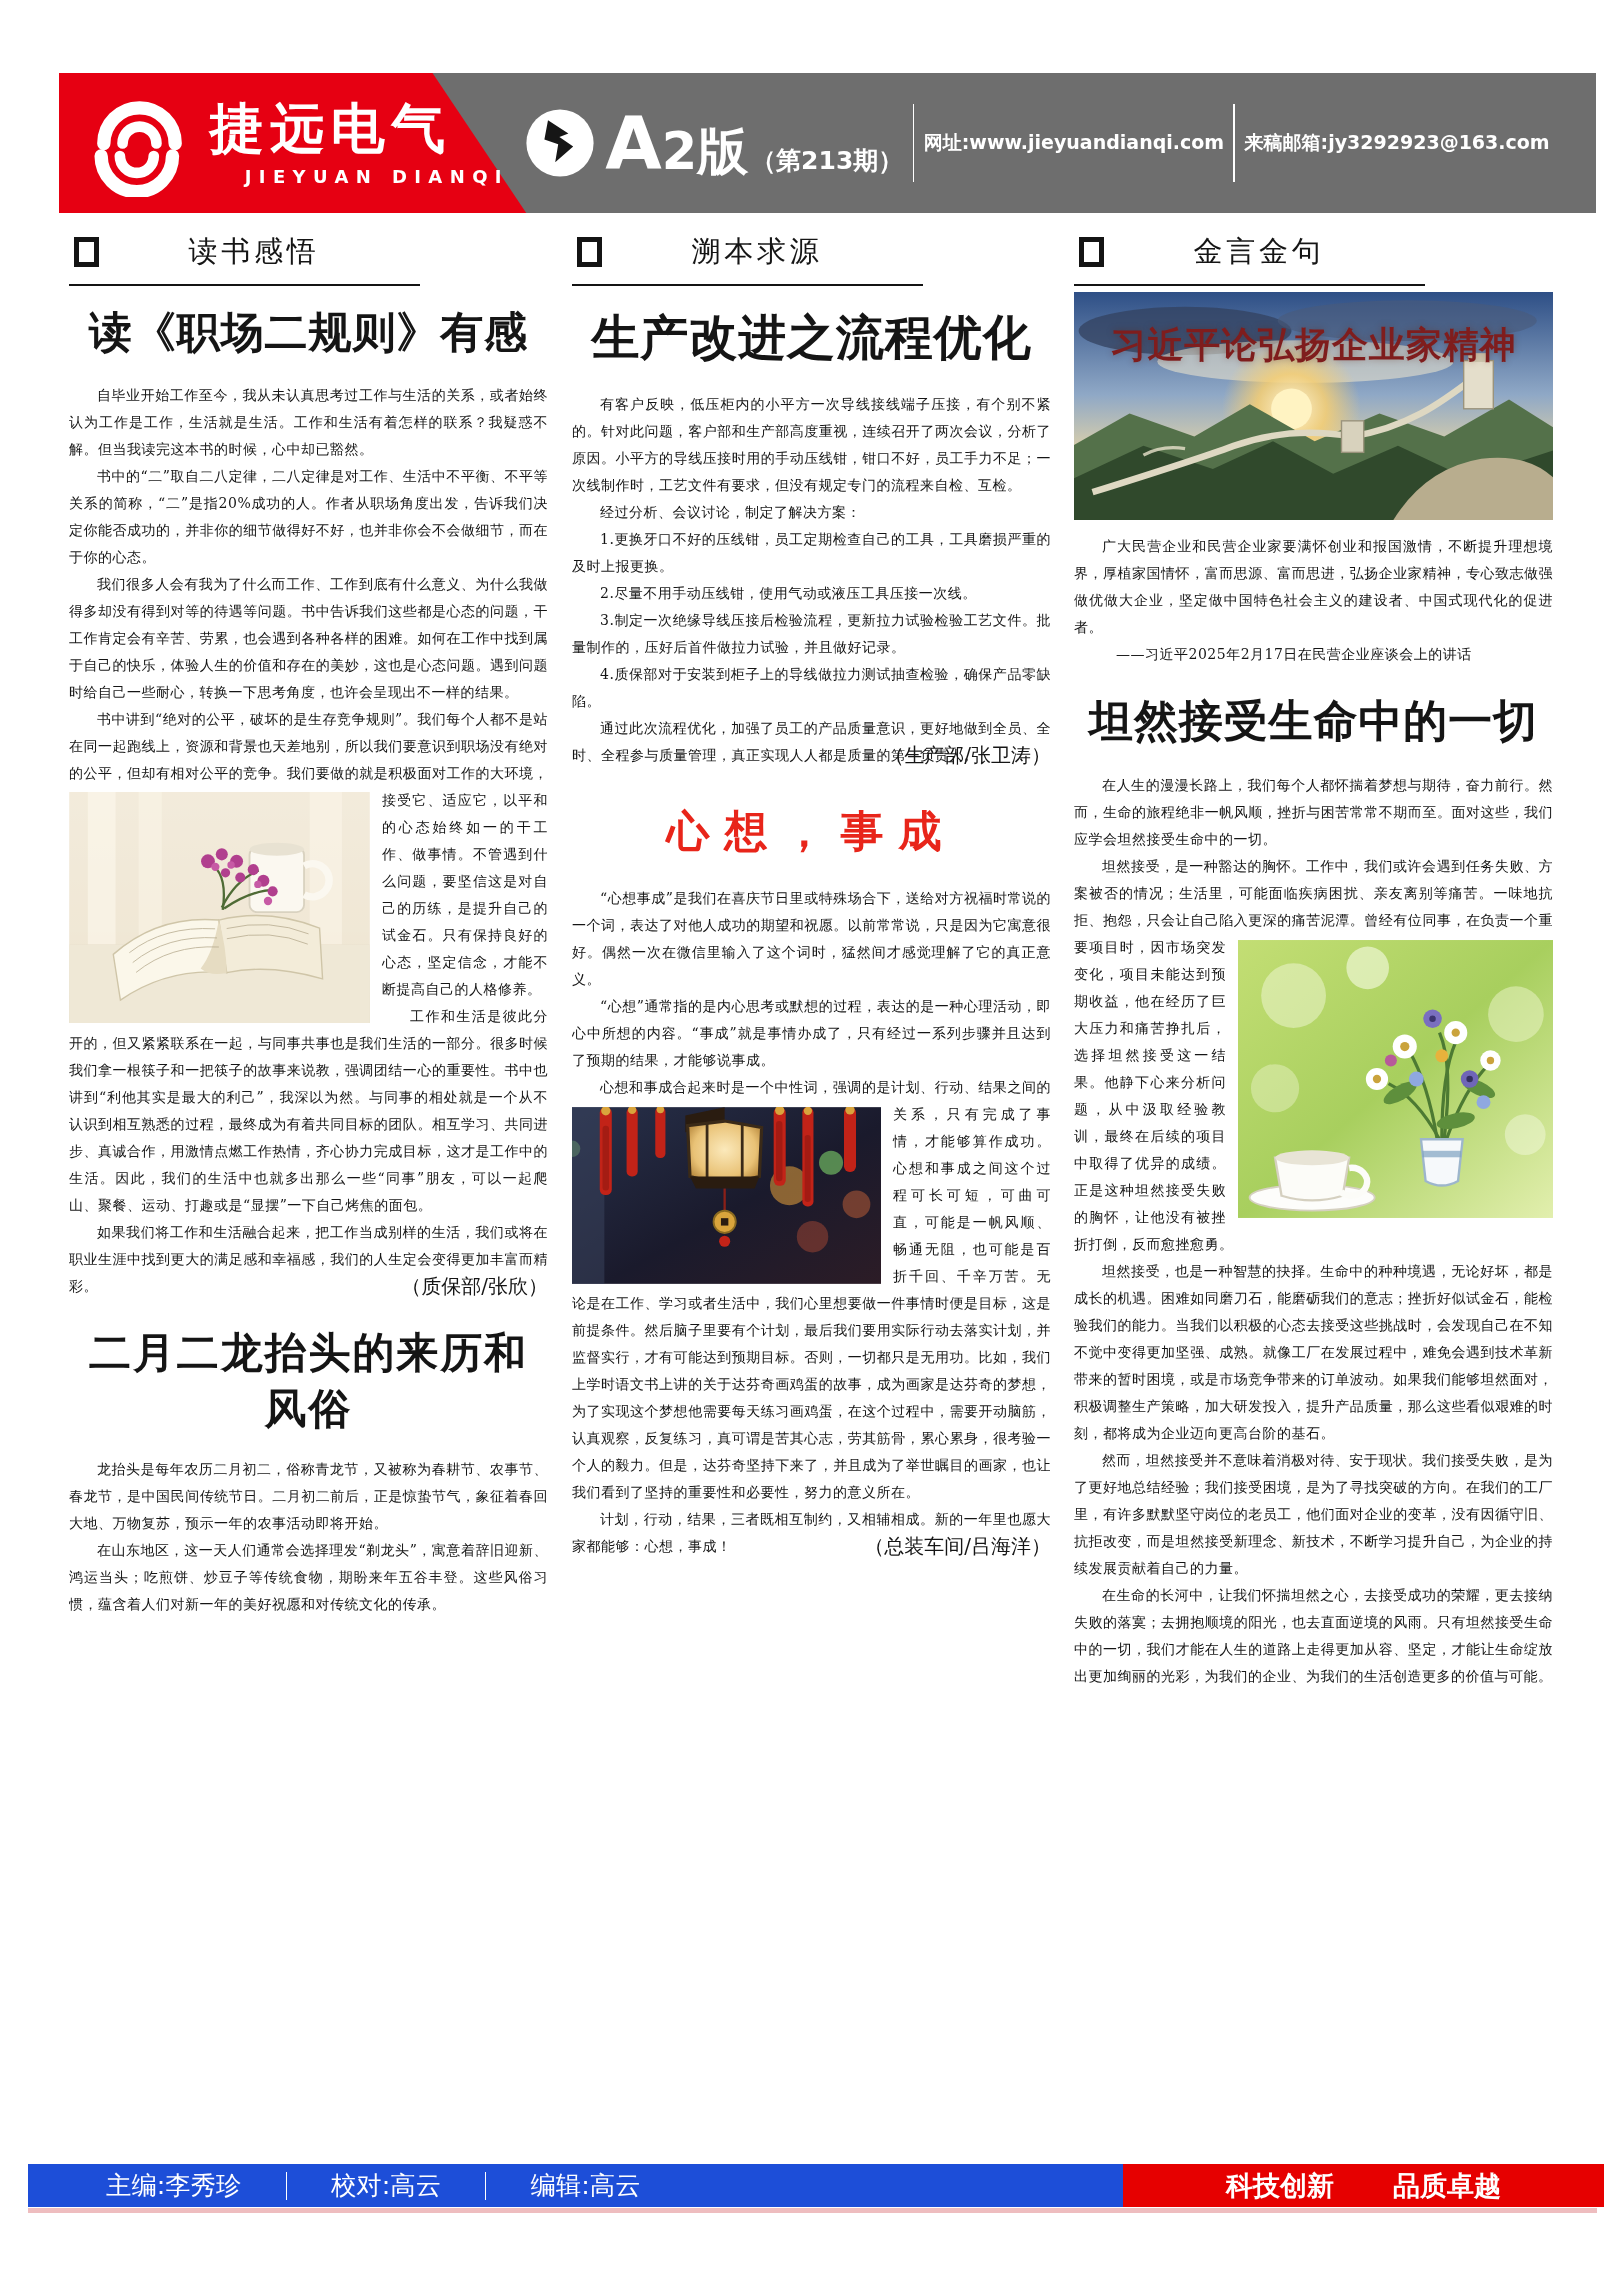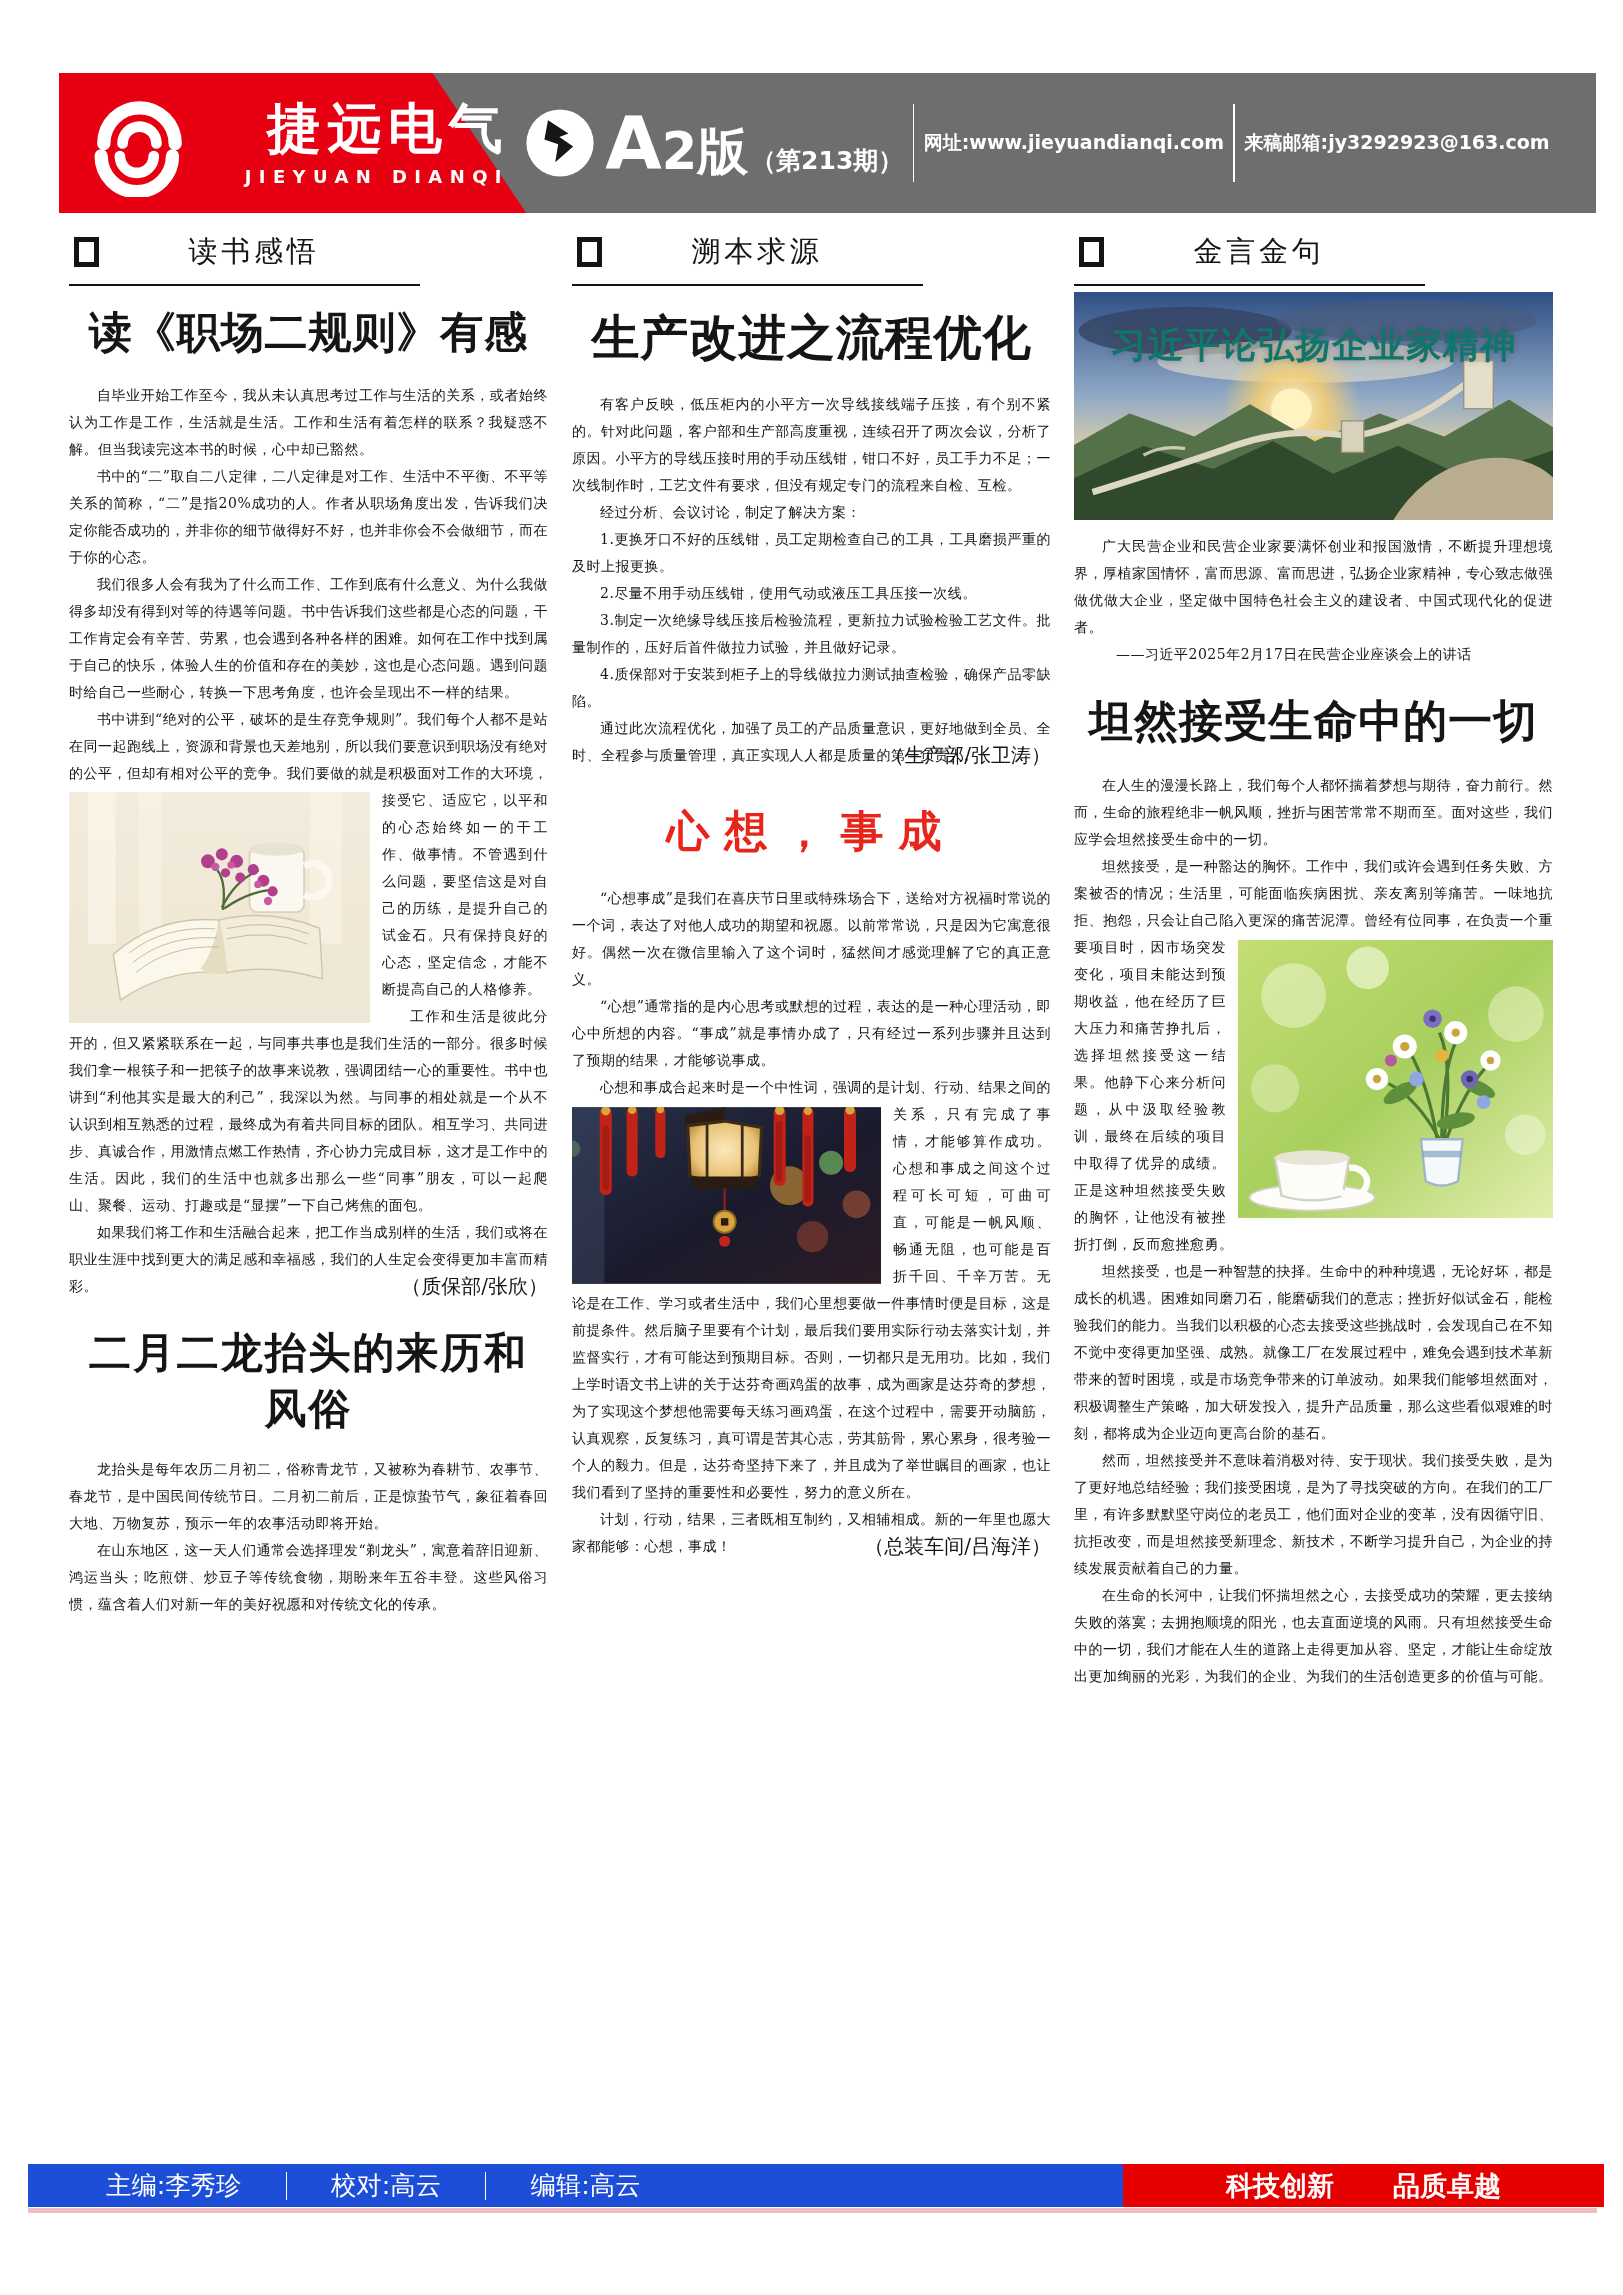--- a/index.html
+++ b/index.html
@@ -9,21 +9,21 @@
 
   
   .masthead { position:absolute; left:59px; top:73px; width:1537px; height:140px; background:#6e6e6e; }
   .red-wedge { position:absolute; left:0; top:0; width:100%; height:100%; background:#e60012;
                clip-path:polygon(0 0, 24.3% 0, 30.4% 100%, 0 100%); }
   .brand { position:absolute; left:27px; top:11px; height:118px; display:flex; align-items:center; gap:16.7px; }
   .brand-logo { width:107px; height:107px; }
   .brand-logo svg { width:100%; height:100%; }
   .brand-names { display:flex; flex-direction:column; }
   .brand-cn { font-family:"DejaVu Sans",sans-serif; font-weight:bold; font-size:54px;
-              color:#fff; letter-spacing:6.5px; line-height:1.1; white-space:nowrap;text-align:right; }
+              color:#fff; letter-spacing:6.5px; line-height:1.1; white-space:nowrap; }
   .brand-en { font-family:"DejaVu Sans",sans-serif; font-weight:bold; font-size:18px;
               color:#fff; letter-spacing:7.4px; margin-top:7.4px; white-space:nowrap;margin-left:35px; }
   .mast-right { position:absolute; left:465px; right:12px; top:0; bottom:0; display:flex;
                 align-items:center; gap:9.3px; color:#fff; white-space:nowrap;
                 font-family:"DejaVu Sans",sans-serif; font-weight:bold; }
   .arrow-badge { width:72px; height:72px; flex:0 0 auto; }
   .arrow-badge svg { width:100%; height:100%; }
   .edition { display:flex; align-items:baseline; }
   .ed-a   { font-size:73px; line-height:1; }
   .ed-rest{ font-size:51px; line-height:1; }
@@ -58,21 +58,21 @@
   .ph { display:block; }
   .ph svg { width:100%; height:100%; display:block; }
   .ph-book    { float:left;  width:301px; height:231px; margin:5.6px 12px 3.7px 0; }
   .ph-lantern { float:left;  width:309px; height:177px; margin:5.6px 12px 3.7px 0; }
   .ph-flower  { float:right; width:315px; height:278px; margin:5.6px 0 3.7px 12px; }
 
   .gw { position:relative; width:479px; height:228px; margin:6.5px 0 13px; }
   .gw svg { width:100%; height:100%; display:block; }
   .gw-title { position:absolute; left:0; right:0; top:29px; text-align:center;
               font-family:"DejaVu Sans",sans-serif; font-weight:bold; font-size:36px;
-              color:#0f766e; letter-spacing:0.9px; text-shadow:0 0 7.4px rgba(90,30,10,.35); }
+              color:#7f1d1d; letter-spacing:0.9px; text-shadow:0 0 7.4px rgba(90,30,10,.35); }
 
   
   .foot-dark { position:absolute; left:28px; top:2164px; width:1096px; height:43px; background:#1d4ed8;
                color:#fff; display:flex; align-items:center; white-space:nowrap;
                font-family:"DejaVu Sans",sans-serif; font-size:25.4px; }
   .foot-dark .fitem { flex:0 0 auto; }
   .f-chief { margin-left:78px; }
   .fdiv { width:1.4px; height:28px; background:#fff; margin:0 44px; flex:0 0 auto; }
   .foot-red { position:absolute; left:1123px; top:2164px; width:481px; height:43px; background:#e60000;
               color:#fff; display:flex; align-items:center; justify-content:center; gap:59px;

